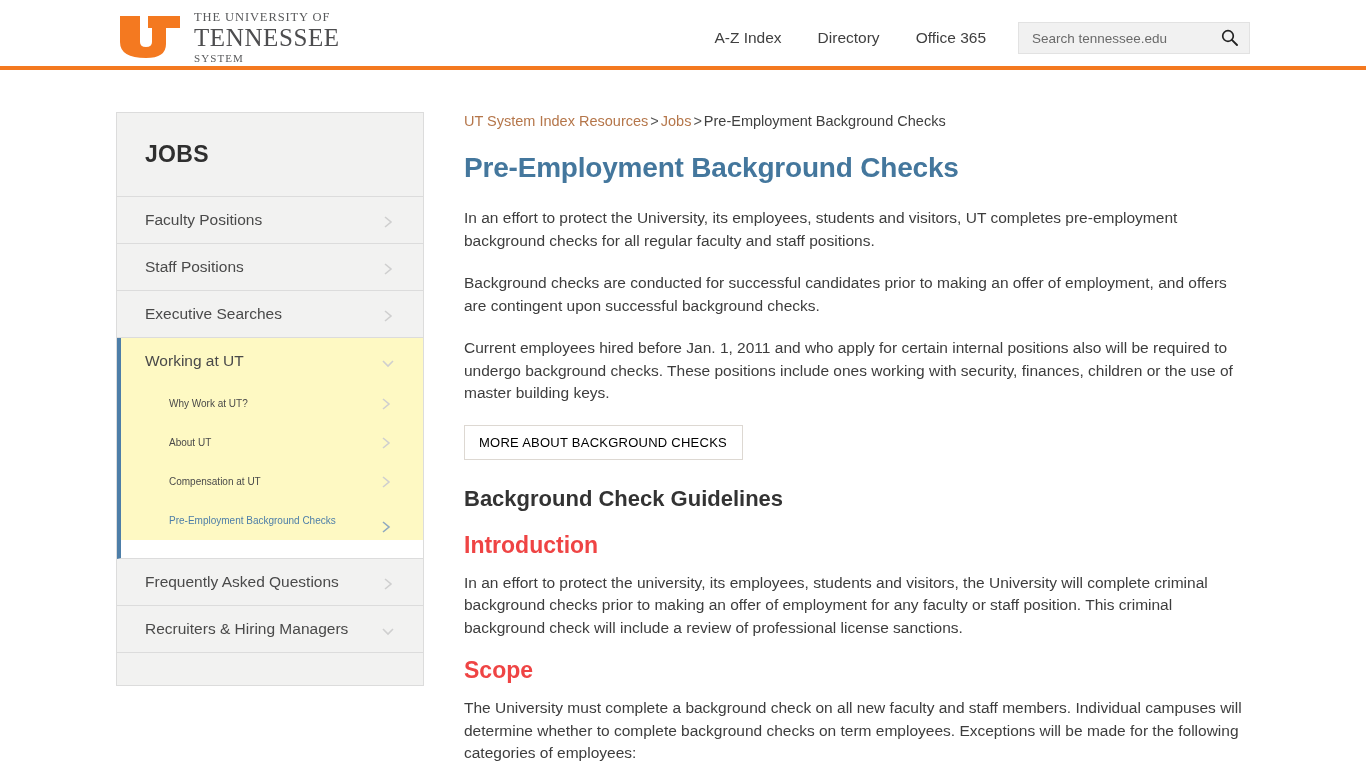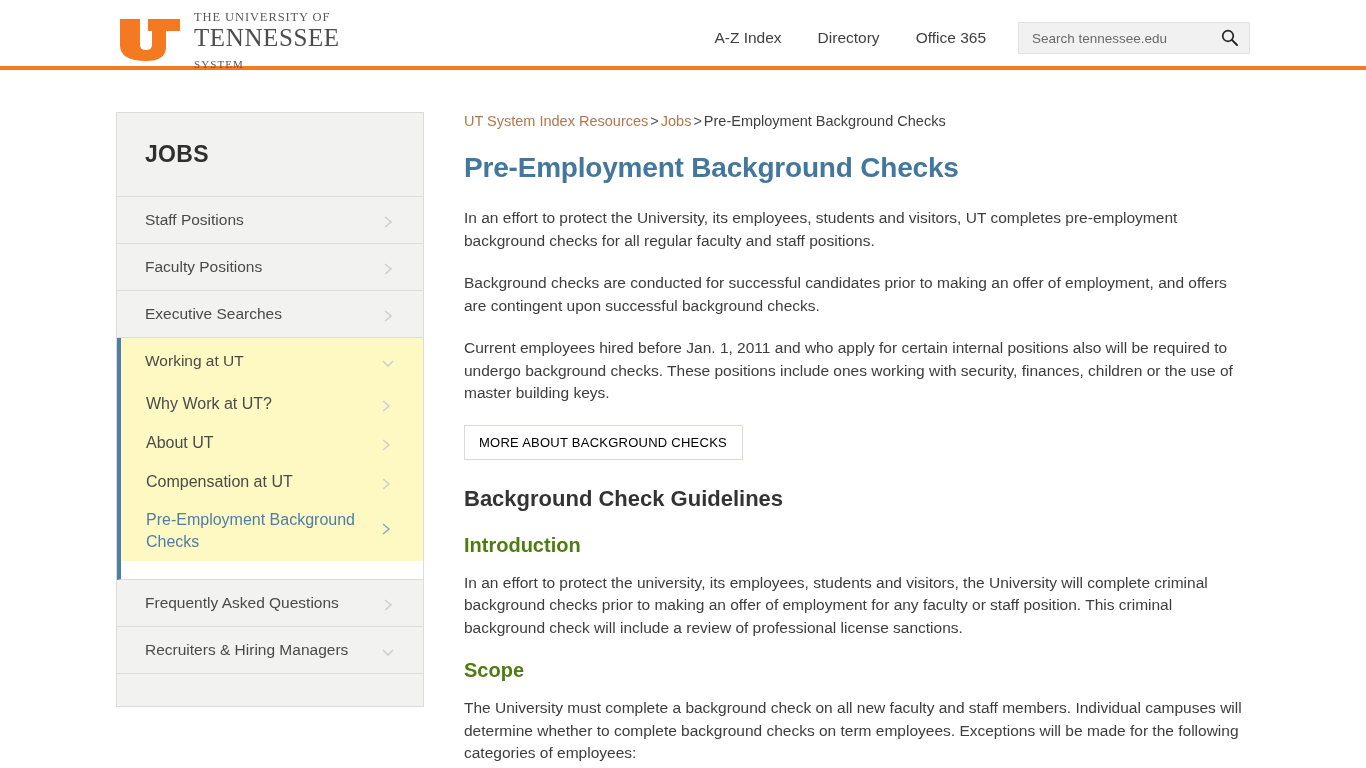--- a/index.html
+++ b/index.html
@@ -50,21 +50,21 @@
   .logo-line2 {
     font-size: 25px;
     letter-spacing: 0.6px;
     color: #4d4d4f;
     margin-top: 1px;
   }
   .logo-line3 {
     font-size: 11px;
     letter-spacing: 1.1px;
     color: #58595b;
-    margin-top: 9px;
+    margin-top: 3px;
   }
 
   .top-nav {
     position: absolute;
     right: 116px;
     top: 22px;
     display: flex;
     align-items: center;
     gap: 0px;
   }
@@ -157,22 +157,22 @@
     background: #ffffff;
     border-left: 4px solid #4d7ea8;
     border-bottom: 1px solid #dcdcdc;
   }
   .nav-group .nav-item {
     background: #fef9c3;
     border-bottom: 0;
     padding-left: 24px;
   }
   .nav-group .sub-item {
-    padding-left: 25px;
-    font-size: 16px;
+    padding-left: 48px;
+    font-size: 10px;
     min-height: 39px;
     padding-top: 8px;
     padding-bottom: 8px;
   }
   .sub-item.active { color: #4d7ea8; }
   .nav-group-spacer { height: 18px; }
 
   .nav-footer {
     height: 32px;
     background: #f2f2f1;
@@ -236,23 +236,23 @@
   }
   h2.section-title {
     margin: 0 0 22px 0;
     font-size: 22px;
     font-weight: bold;
     color: #333333;
     line-height: 26px;
   }
   h3.sub-title {
     margin: 0 0 16px 0;
-    font-size: 20px;
+    font-size: 23px;
     font-weight: bold;
-    color: #4d7c0f;
+    color: #ef4444;
     line-height: 22px;
   }
 </style>
 </head>
 <body>
 
 <div class="site-header">
   <div class="header-inner">
 
     <a class="logo-wrap" href="#">
@@ -292,30 +292,30 @@
 
 <div class="page">
 
   <aside class="sidebar">
 
     <div class="sidebar-title-box">
       <span class="sidebar-title">JOBS</span>
     </div>
 
     <a class="nav-item" href="#">
-      <span>Staff Positions</span>
+      <span>Faculty Positions</span>
       <span class="chev">
         <svg width="14" height="14" viewBox="0 0 14 14">
             <polyline points="4,2 10,7 4,12" fill="none" stroke="#cfcfcf" stroke-width="1.6"></polyline>
           </svg>
       </span>
     </a>
 
     <a class="nav-item" href="#">
-      <span>Faculty Positions</span>
+      <span>Staff Positions</span>
       <span class="chev">
         <svg width="14" height="14" viewBox="0 0 14 14">
             <polyline points="4,2 10,7 4,12" fill="none" stroke="#cfcfcf" stroke-width="1.6"></polyline>
           </svg>
       </span>
     </a>
 
     <a class="nav-item" href="#">
       <span>Executive Searches</span>
       <span class="chev">

